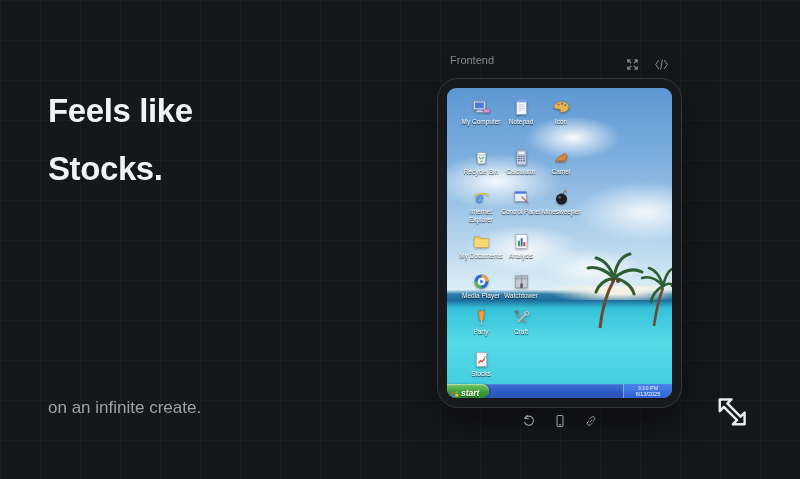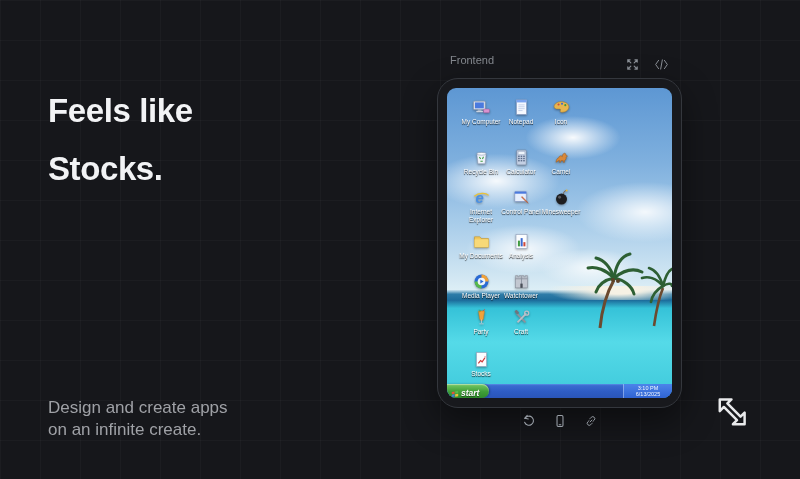--- a/index.html
+++ b/index.html
@@ -105,21 +105,20 @@
 <body>
 
 <div class="stage">
 
   <h1 class="hero-title">
     <span>Feels like</span>
     <span>Stocks.</span>
   </h1>
 
   <p class="hero-subtitle">
-    <span>Design and create apps</span>
     <span>on an infinite create.</span>
   </p>
 
   <div class="artboard-header">
     <span class="artboard-label">Frontend</span>
     <div class="artboard-actions">
         <div class="act-btn">
           <svg viewBox="0 0 16 16" fill="none" stroke="#8b9097" stroke-width="1.3" stroke-linecap="round">
             <path d="M6.2 6.2 3 3M3 5.4V3h2.4"></path>
             <path d="M9.8 6.2 13 3M13 5.4V3h-2.4"></path>

